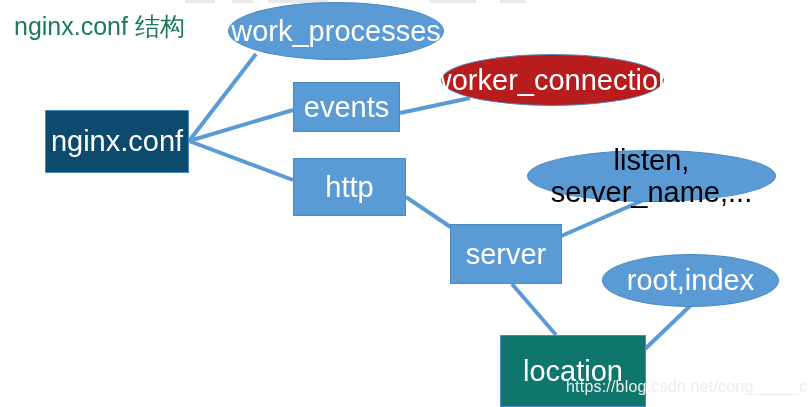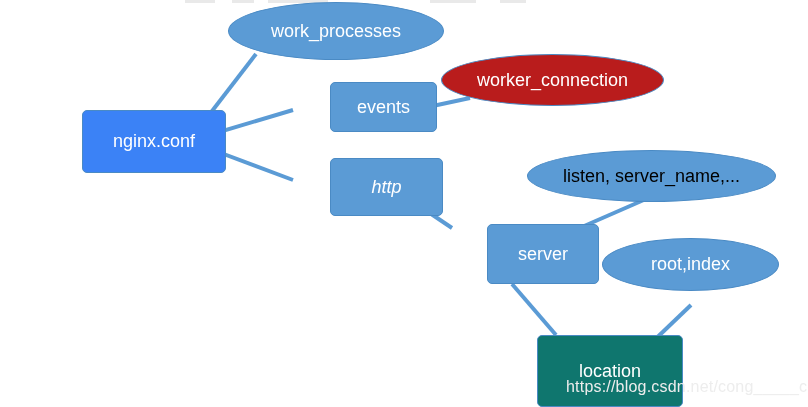--- a/index.html
+++ b/index.html
@@ -37,28 +37,27 @@
   }
   .node {
     position: absolute;
     box-sizing: border-box;
     background: #5B9BD5;
     color: #ffffff;
     display: flex;
     align-items: center;
     justify-content: center;
     text-align: center;
-    font-size: 18px;
+    font-size: 29px;
     line-height: 1.12;
     padding: 0 4px;
     border: 1px solid #4A8AC4;
   }
   .node.box {
-    border-radius: 5px;
-    margin-left: 37px;
+    border-radius: 0;
   }
   .node.ellipse {
     border-radius: 50%;
     border: 1px solid #4A8AC4;
   }
   .node.wrap {
     word-break: break-all;
   }
   .topstrip {
     position: absolute;
@@ -92,44 +91,45 @@
       <line x1="189" y1="141" x2="256" y2="54" stroke="#5B9BD5" stroke-width="4" stroke-linecap="butt"></line>
       <line x1="189" y1="141" x2="293" y2="110" stroke="#5B9BD5" stroke-width="4" stroke-linecap="butt"></line>
       <line x1="189" y1="141" x2="293" y2="180" stroke="#5B9BD5" stroke-width="4" stroke-linecap="butt"></line>
       <line x1="400" y1="113" x2="470" y2="98" stroke="#5B9BD5" stroke-width="4" stroke-linecap="butt"></line>
       <line x1="406" y1="197" x2="452" y2="228" stroke="#5B9BD5" stroke-width="4" stroke-linecap="butt"></line>
       <line x1="559" y1="237" x2="646" y2="199" stroke="#5B9BD5" stroke-width="4" stroke-linecap="butt"></line>
       <line x1="512" y1="284" x2="556" y2="335" stroke="#5B9BD5" stroke-width="4" stroke-linecap="butt"></line>
       <line x1="645" y1="349" x2="691" y2="305" stroke="#5B9BD5" stroke-width="4" stroke-linecap="butt"></line>
     </svg>
 
+  <div class="title">nginx.conf 结构</div>
 
   <div id="nodes">
-      <div class="node box wrap" style="left: 45px; top: 110px; width: 144px; height: 63px; background: #3b82f6; border-color: rgb(74, 138, 196); color: rgb(255, 255, 255);">
+      <div class="node box wrap" style="left: 45px; top: 110px; width: 144px; height: 63px; background: #0c4a6e; border-color: rgb(74, 138, 196); color: rgb(255, 255, 255);">
         <span>nginx.conf</span>
       </div>
       <div class="node ellipse" style="left: 228px; top: 2px; width: 216px; height: 58px; background: rgb(91, 155, 213); border-color: rgb(74, 138, 196); color: rgb(255, 255, 255);">
         <span>work_processes</span>
       </div>
       <div class="node box" style="left: 293px; top: 82px; width: 107px; height: 50px; background: rgb(91, 155, 213); border-color: rgb(74, 138, 196); color: rgb(255, 255, 255);">
         <span>events</span>
       </div>
       <div class="node ellipse" style="left: 441px; top: 54px; width: 223px; height: 52px; background: #b91c1c; border-color: rgb(74, 138, 196); color: rgb(255, 255, 255);">
         <span>worker_connection</span>
       </div>
-      <div class="node box" style="left: 293px; top: 158px; width: 113px; height: 58px; background: rgb(91, 155, 213); border-color: rgb(74, 138, 196); color: rgb(255, 255, 255); font-style: italic;">
+      <div class="node box" style="left: 293px; top: 158px; width: 113px; height: 58px; background: rgb(91, 155, 213); border-color: rgb(74, 138, 196); color: rgb(255, 255, 255);">
         <span>http</span>
       </div>
       <div class="node ellipse" style="left: 527px; top: 150px; width: 249px; height: 52px; background: rgb(91, 155, 213); border-color: rgb(74, 138, 196); color: #000000;">
         <span>listen, server_name,...</span>
       </div>
       <div class="node box" style="left: 450px; top: 224px; width: 112px; height: 60px; background: rgb(91, 155, 213); border-color: rgb(74, 138, 196); color: rgb(255, 255, 255);">
         <span>server</span>
       </div>
-      <div class="node ellipse" style="left: 602px; top: 238px; width: 177px; height: 53px; background: rgb(91, 155, 213); border-color: rgb(74, 138, 196); color: rgb(255, 255, 255);">
+      <div class="node ellipse" style="left: 602px; top: 254px; width: 177px; height: 53px; background: rgb(91, 155, 213); border-color: rgb(74, 138, 196); color: rgb(255, 255, 255);">
         <span>root,index</span>
       </div>
       <div class="node box" style="left: 500px; top: 335px; width: 146px; height: 72px; background: #0f766e; border-color: rgb(74, 138, 196); color: rgb(255, 255, 255);">
         <span>location</span>
       </div>
     </div>
 
   <div class="watermark" style="left:566px; top:378px;">https://blog.csdn.net/cong_____cong</div>
 
 </div>

